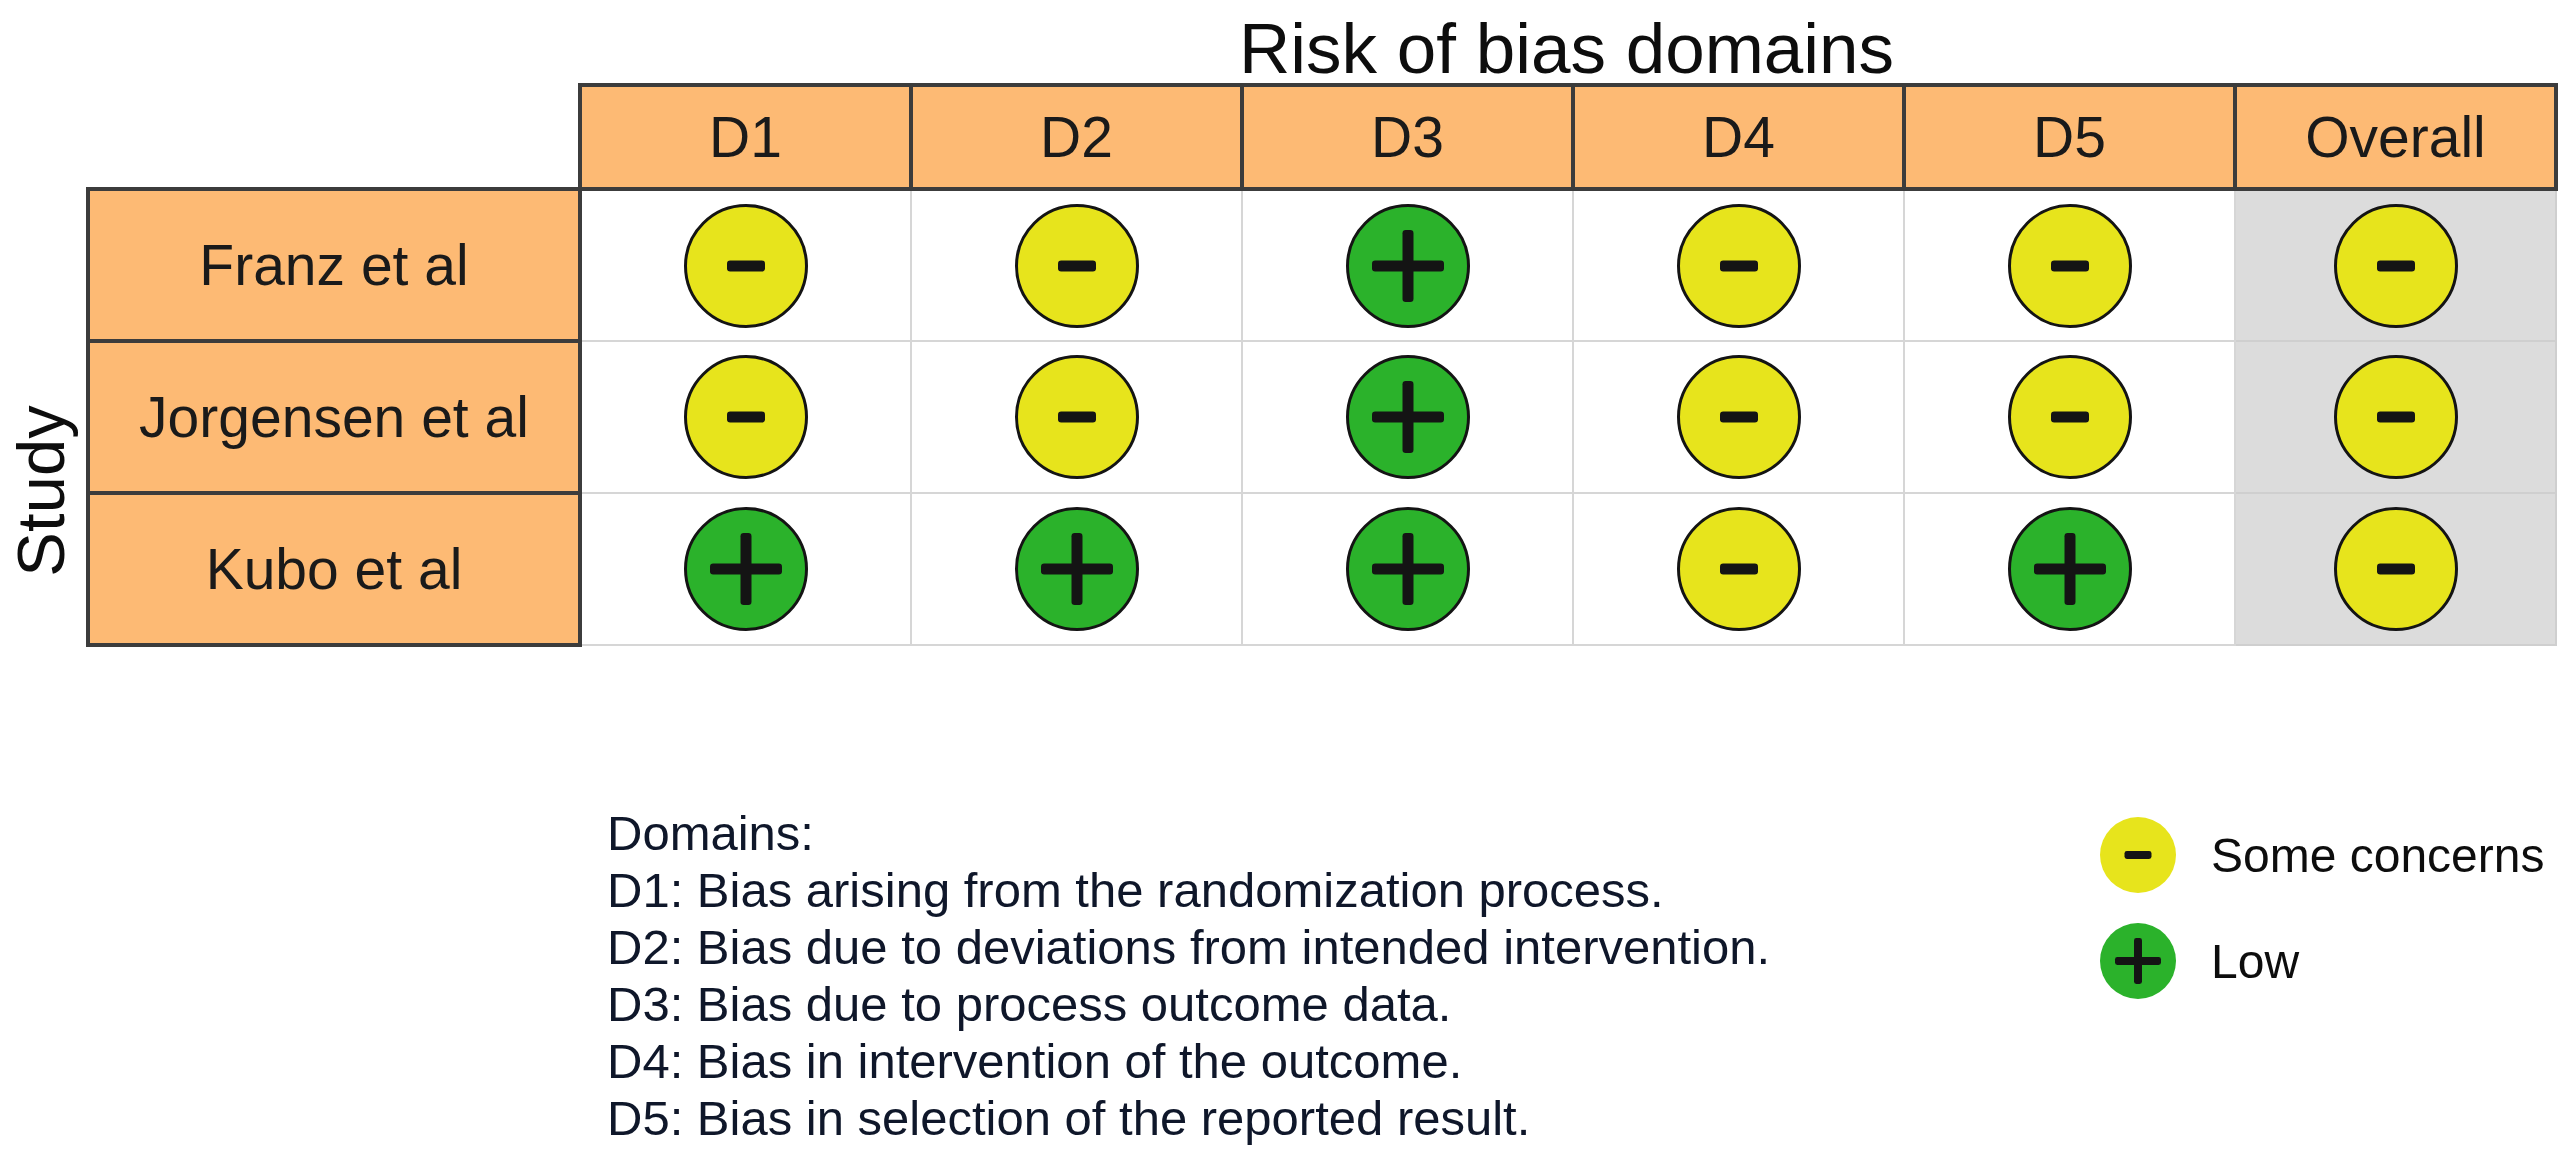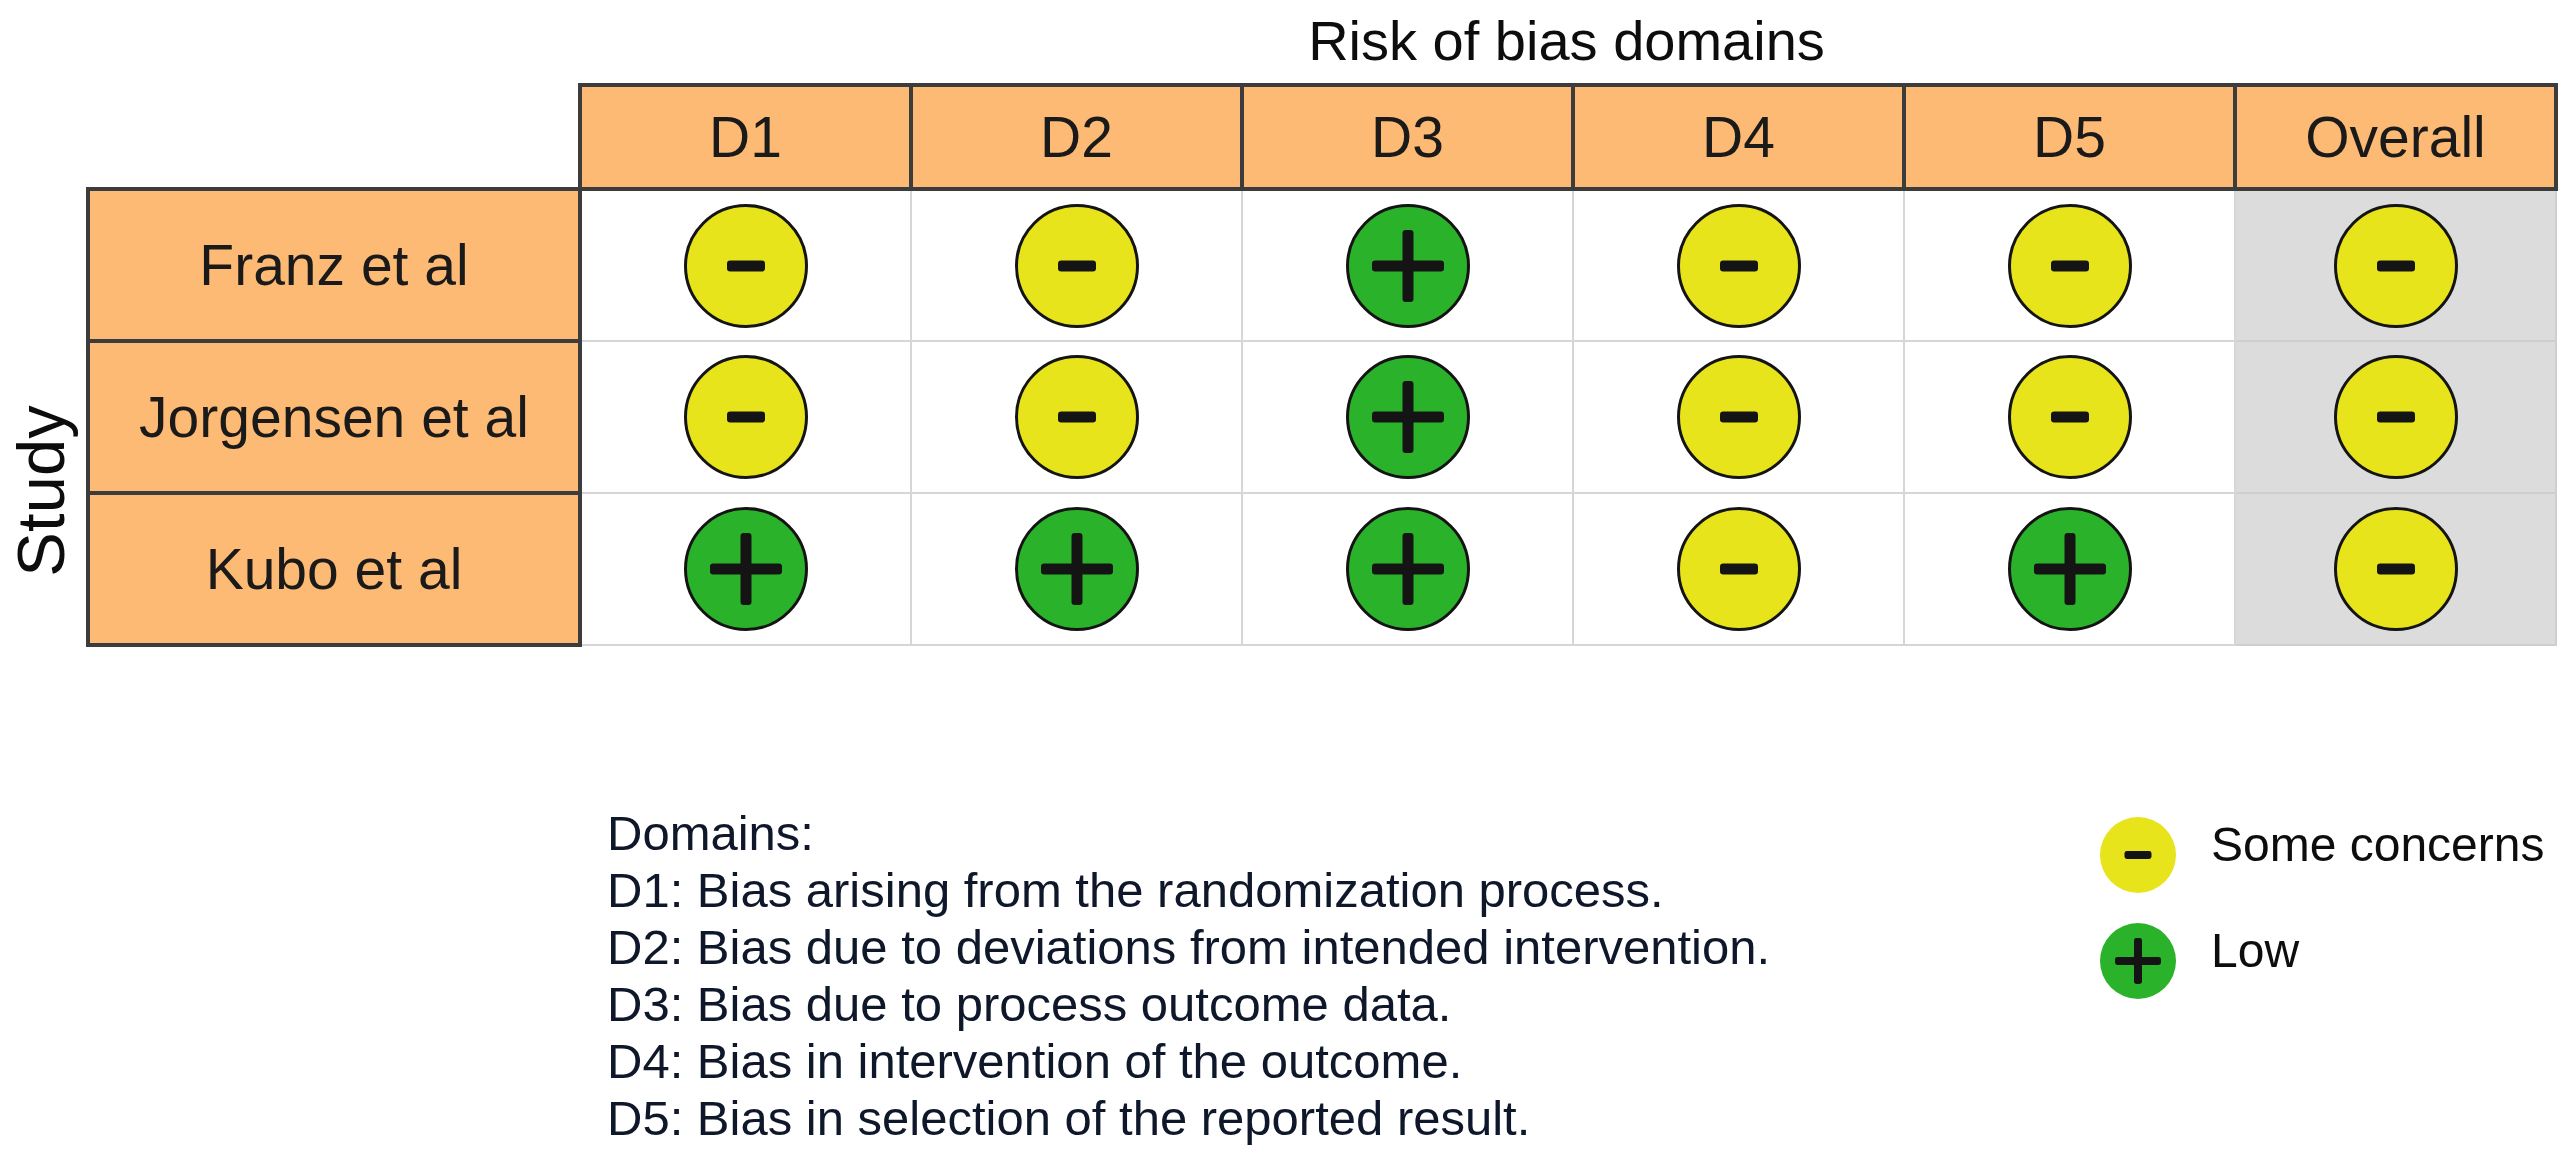--- a/index.html
+++ b/index.html
@@ -18,21 +18,21 @@
     overflow: hidden;
   }
 
   
   .fig-title {
     position: absolute;
     left: 580px;
     top: 9.6px;
     width: 1973px;
     text-align: center;
-    font-size: 56px;
+    font-size: 71px;
     line-height: 1.1;
     color: #0d0d0d;
     white-space: nowrap;
   }
 
   
   .study-axis {
     position: absolute;
     left: 40px;
     top: 491px;
@@ -124,20 +124,21 @@
     left: 2100px;
     top: 817px;
   }
   .legend-heading {
     font-size: 46px;
     color: #0d0d0d;
     margin: 0 0 40px 0;
   }
   .legend-item {
     display: flex;
+    align-items: center;
     gap: 35px;
     margin-bottom: 30px;
   }
   .legend-dot {
     position: relative;
     width: 76px;
     height: 76px;
     border-radius: 50%;
     background: #cccccc;
     flex: 0 0 auto;

